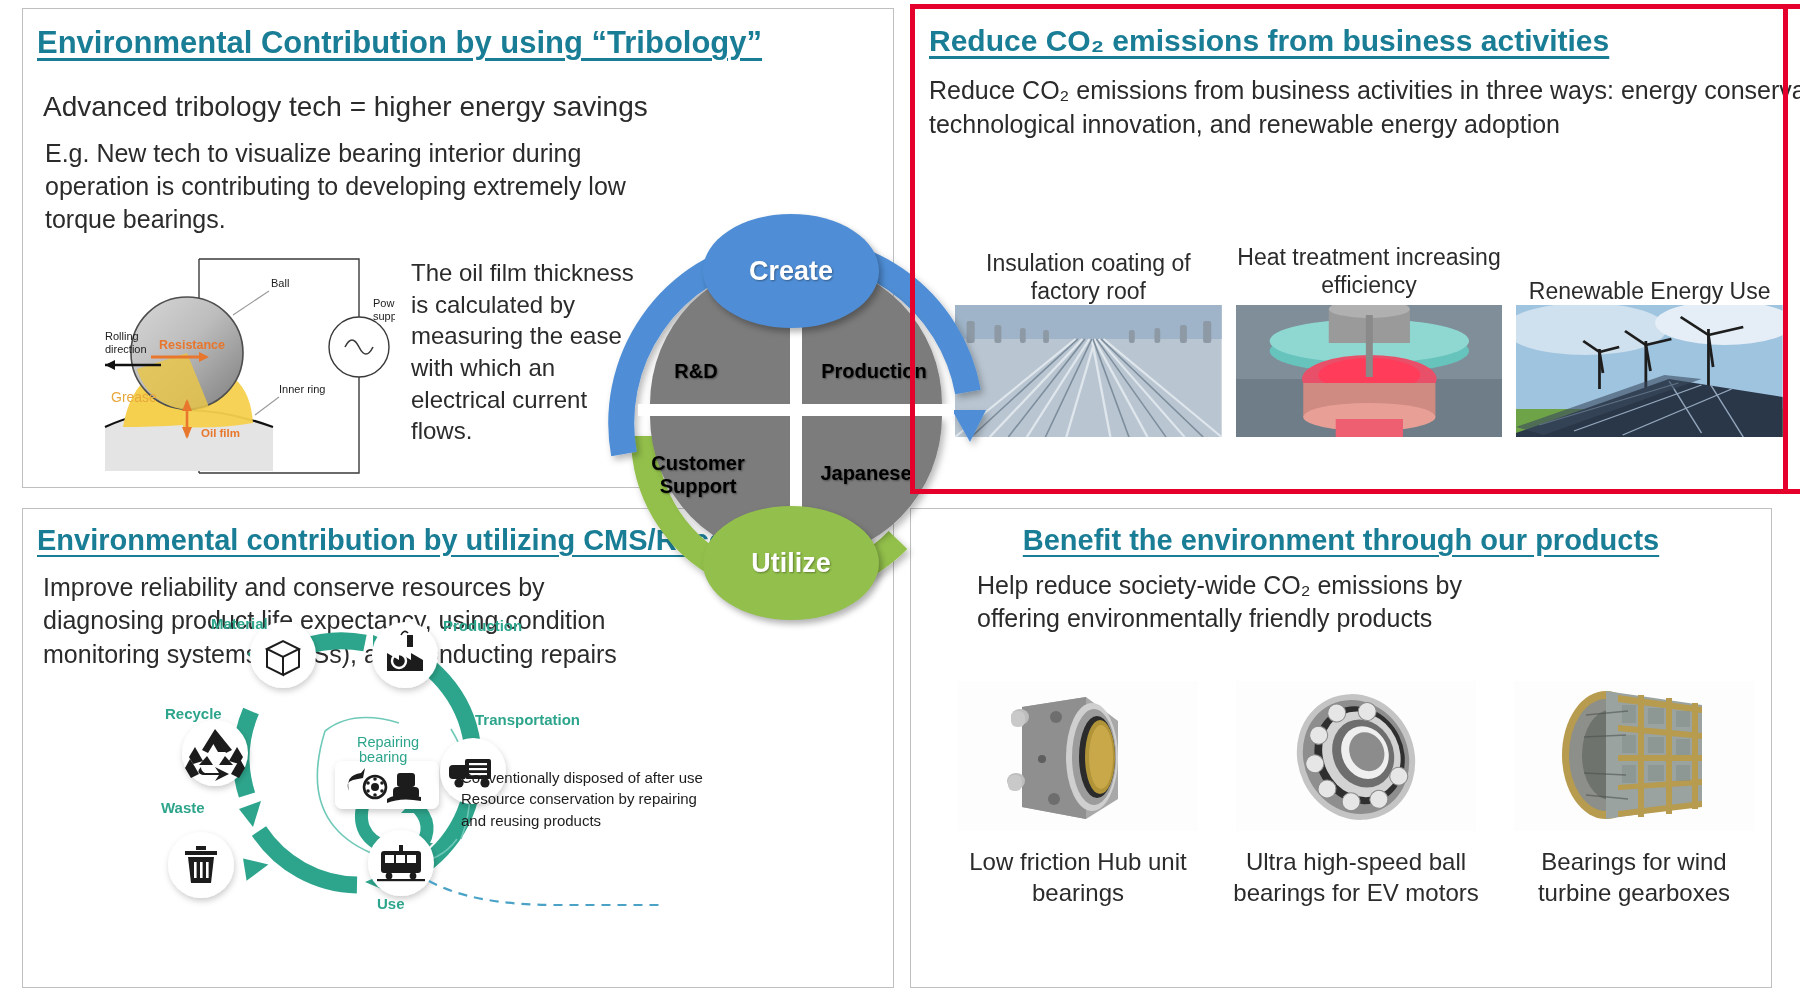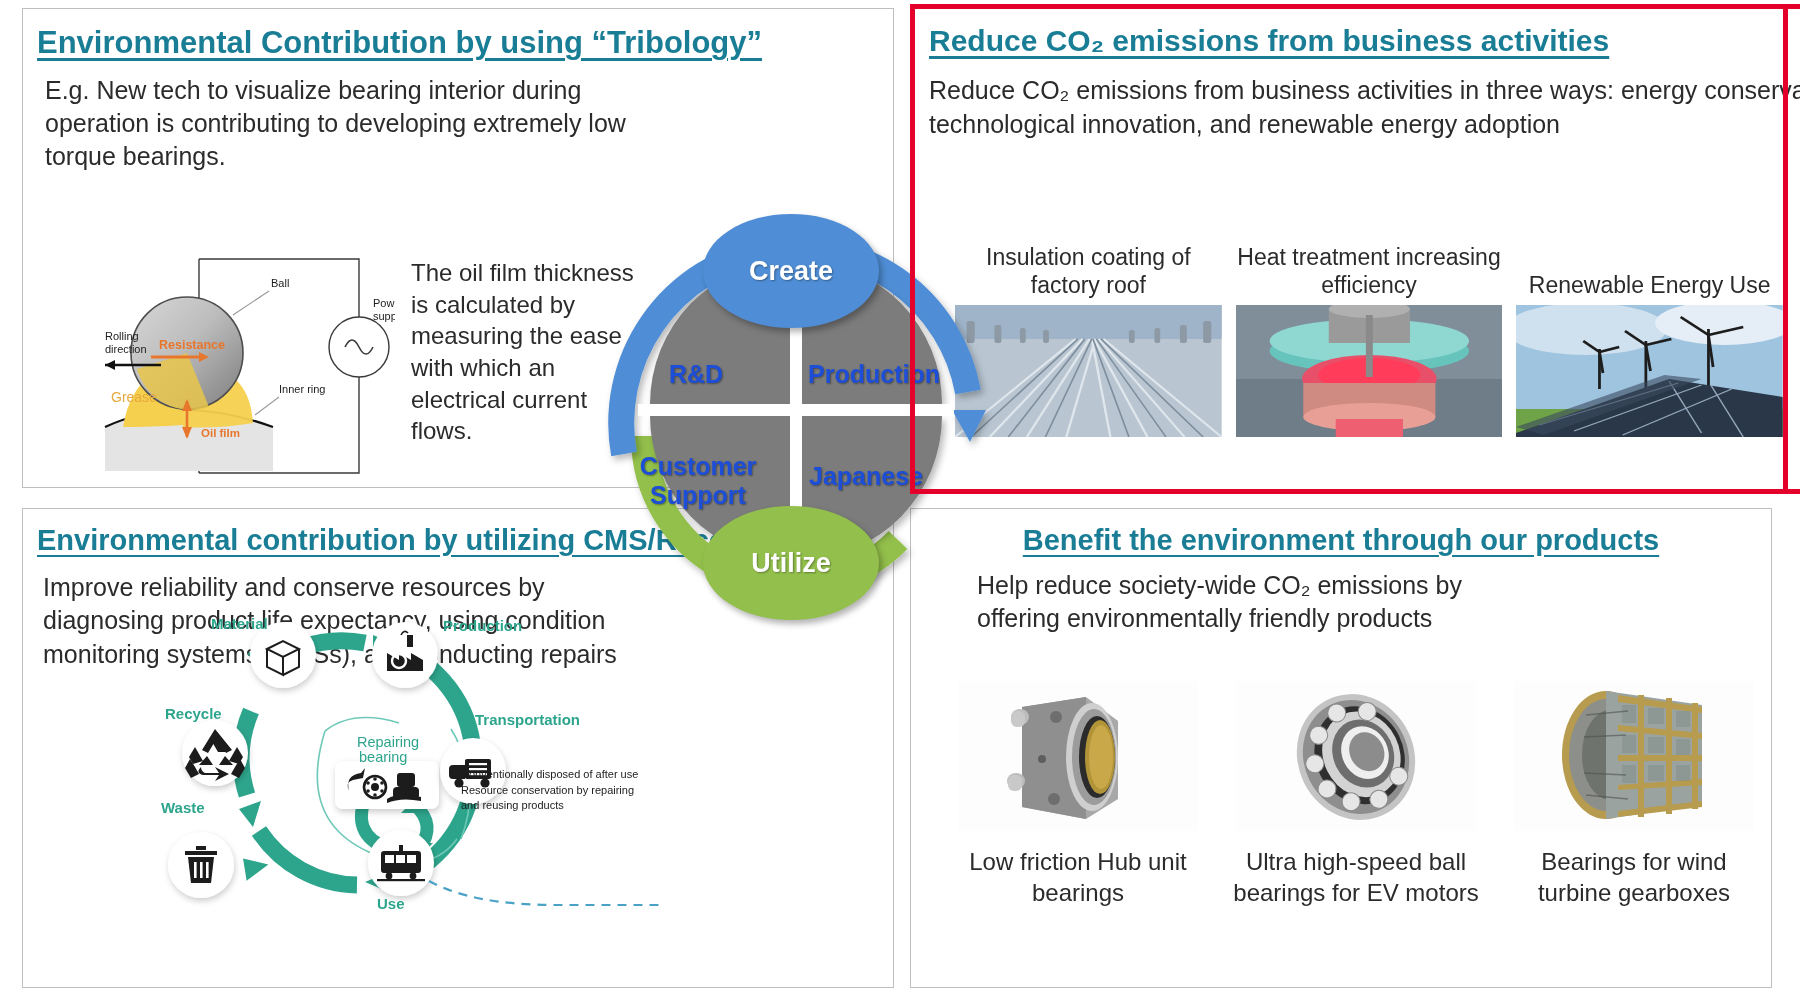--- a/index.html
+++ b/index.html
@@ -48,30 +48,30 @@
 
   
   .bear-wrap { position: absolute; left: 60px; top: 232px; width: 312px; height: 246px; }
 
   
   .tr-body { font-size: 25px; padding: 16px 20px 0 14px; }
   .tr-cards { position: absolute; left: 40px; top: 178px; width: 828px; height: 250px;
               display: flex; gap: 14px; align-items: flex-end; }
   .tr-card { flex: 1; display: flex; flex-direction: column; align-items: center; }
   .tr-card .cap { font-size: 23px; color: #2b2b2b; text-align: center; line-height: 1.22;
-                  margin-bottom: 6px; }
+                  }
   .tr-card .ph { width: 100%; height: 132px; overflow: hidden; position: relative; }
   .tr-card.c2 .cap { margin-bottom: 6px; }
   .tr-card.c3 { align-self: flex-end; }
 
   
   .bl-body { font-size: 25px; padding: 14px 0 0 20px; width: 600px; }
   .cms-wrap { position: absolute; left: 120px; top: 104px; width: 520px; height: 320px; }
   .cms-note { position: absolute; left: 438px; top: 258px; width: 270px;
-              font-size: 11px; color: #1c1c1c; line-height: 1.42; }
+              font-size: 15px; color: #1c1c1c; line-height: 1.42; }
 
   
   .br-body { font-size: 25px; padding: 12px 0 0 66px; width: 640px; }
   .br-cards { position: absolute; left: 40px; top: 172px; width: 810px;
               display: flex; gap: 24px; }
   .br-card { flex: 1; display: flex; flex-direction: column; align-items: center; }
   .br-card .ph { width: 100%; height: 150px; position: relative; overflow: hidden; }
   .br-card .cap { font-size: 24px; color: #2b2b2b; text-align: center;
                   line-height: 1.28; margin-top: 16px; }
 
@@ -83,38 +83,39 @@
     position: absolute; border-radius: 50%;
     display: flex; align-items: center; justify-content: center;
     color: #fff; font-weight: bold; font-size: 27px;
     text-shadow: 1px 1px 2px rgba(0,0,0,.35);
     box-shadow: 3px 4px 6px rgba(0,0,0,.30);
   }
   .bub.create { left: 105px; top: 18px;  width: 176px; height: 114px; background: #4f8ed6; }
   .bub.utilize{ left: 105px; top: 310px; width: 176px; height: 114px; background: #93c04c; }
 
   .quad-label {
-    position: absolute; color: #1d4ed8; font-weight: bold; font-size: 25px;
+    position: absolute; color: #000000; font-weight: bold; font-size: 20px;
     text-shadow: 1px 1px 2px rgba(0,0,0,.4); text-align: center; line-height: 1.14;
   }
   .ql-rd   { left: 38px;  top: 164px; width: 120px; }
   .ql-prod { left: 196px; top: 164px; width: 160px; }
   .ql-cs   { left: 30px;  top: 256px; width: 140px; }
   .ql-pr   { left: 198px; top: 266px; width: 140px; }
 
   .red-overlay { position: absolute; left: 910px; top: 4px; width: 878px; height: 490px;
                  border: 5px solid #e4002b; pointer-events: none; }
 </style>
 </head>
 <body>
 
 <div class="stage">
 
   <div class="panel tl">
     <div class="h-title">Environmental Contribution by using “Tribology”</div>
+    <div class="body-txt tl-lead">Advanced tribology tech = higher energy savings</div>
     <div class="body-txt tl-sub">E.g. New tech to visualize bearing interior during operation is contributing to developing extremely low torque bearings.</div>
     <div class="tl-oil">The oil film thickness is calculated by measuring the ease with which an electrical current flows.</div>
 
     <div class="bear-wrap">
       <svg width="312" height="246" viewBox="0 0 312 246">
         <defs>
           <linearGradient id="ballg" x1="0" y1="0" x2="1" y2="1">
             <stop offset="0%" stop-color="#d8d8d8"></stop>
             <stop offset="45%" stop-color="#bdbdbd"></stop>
             <stop offset="100%" stop-color="#7d7d7d"></stop>

